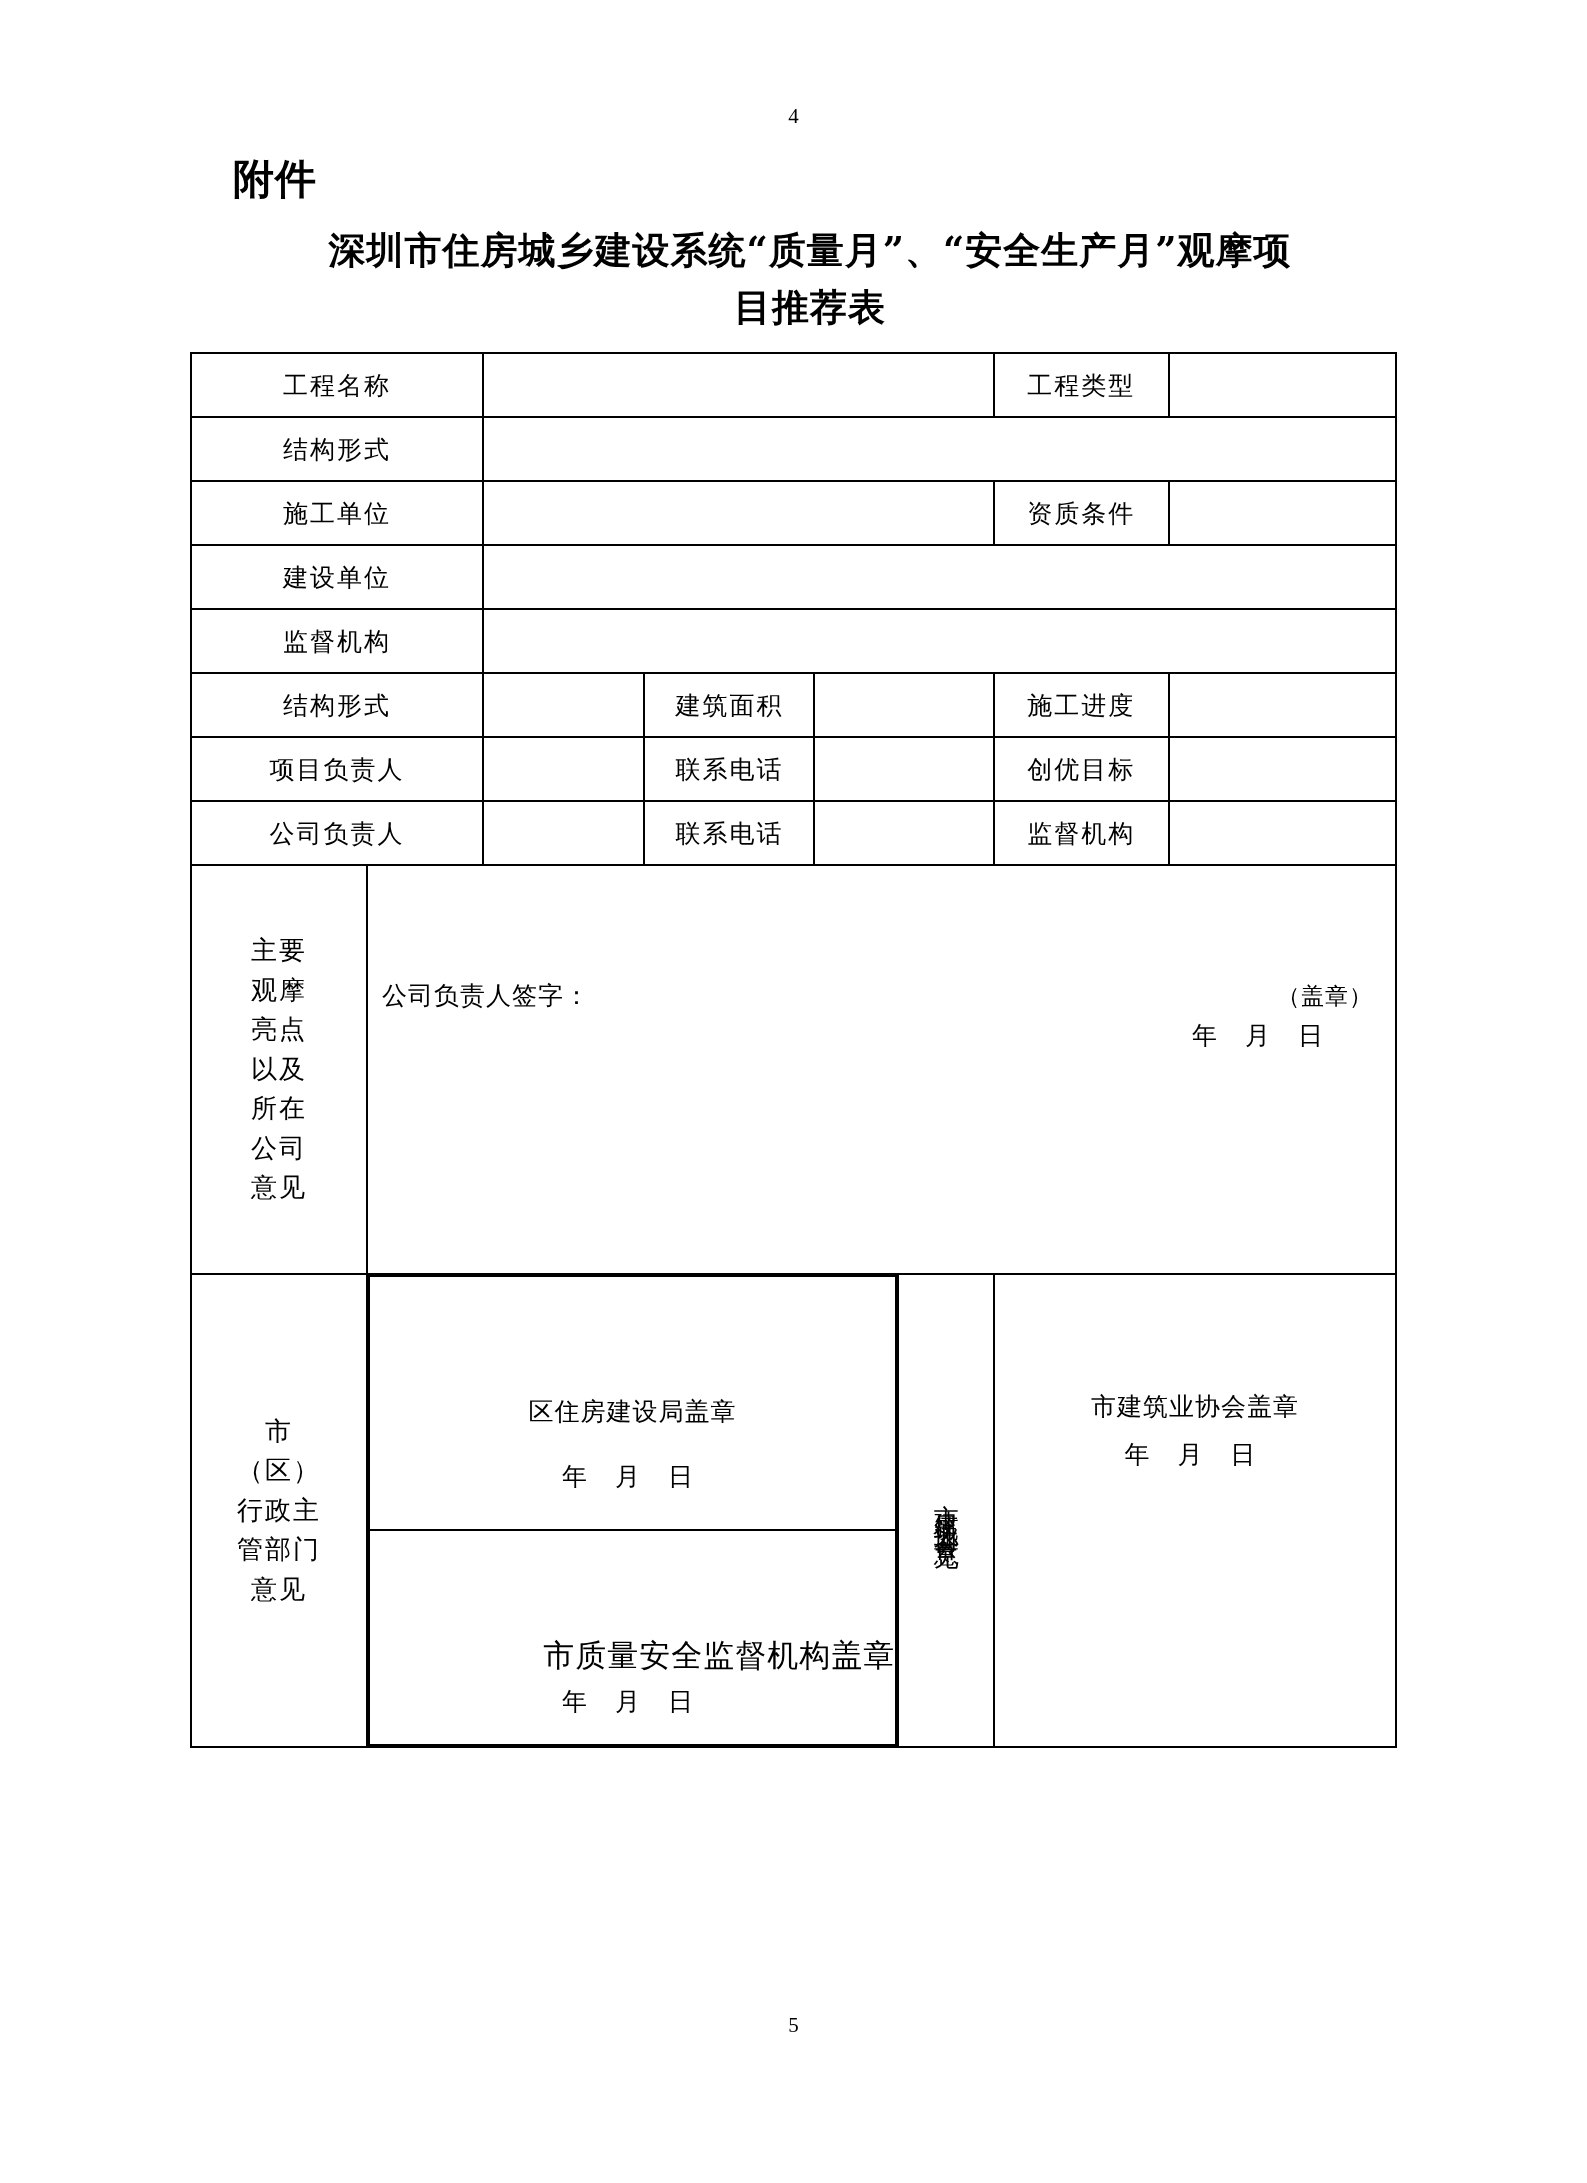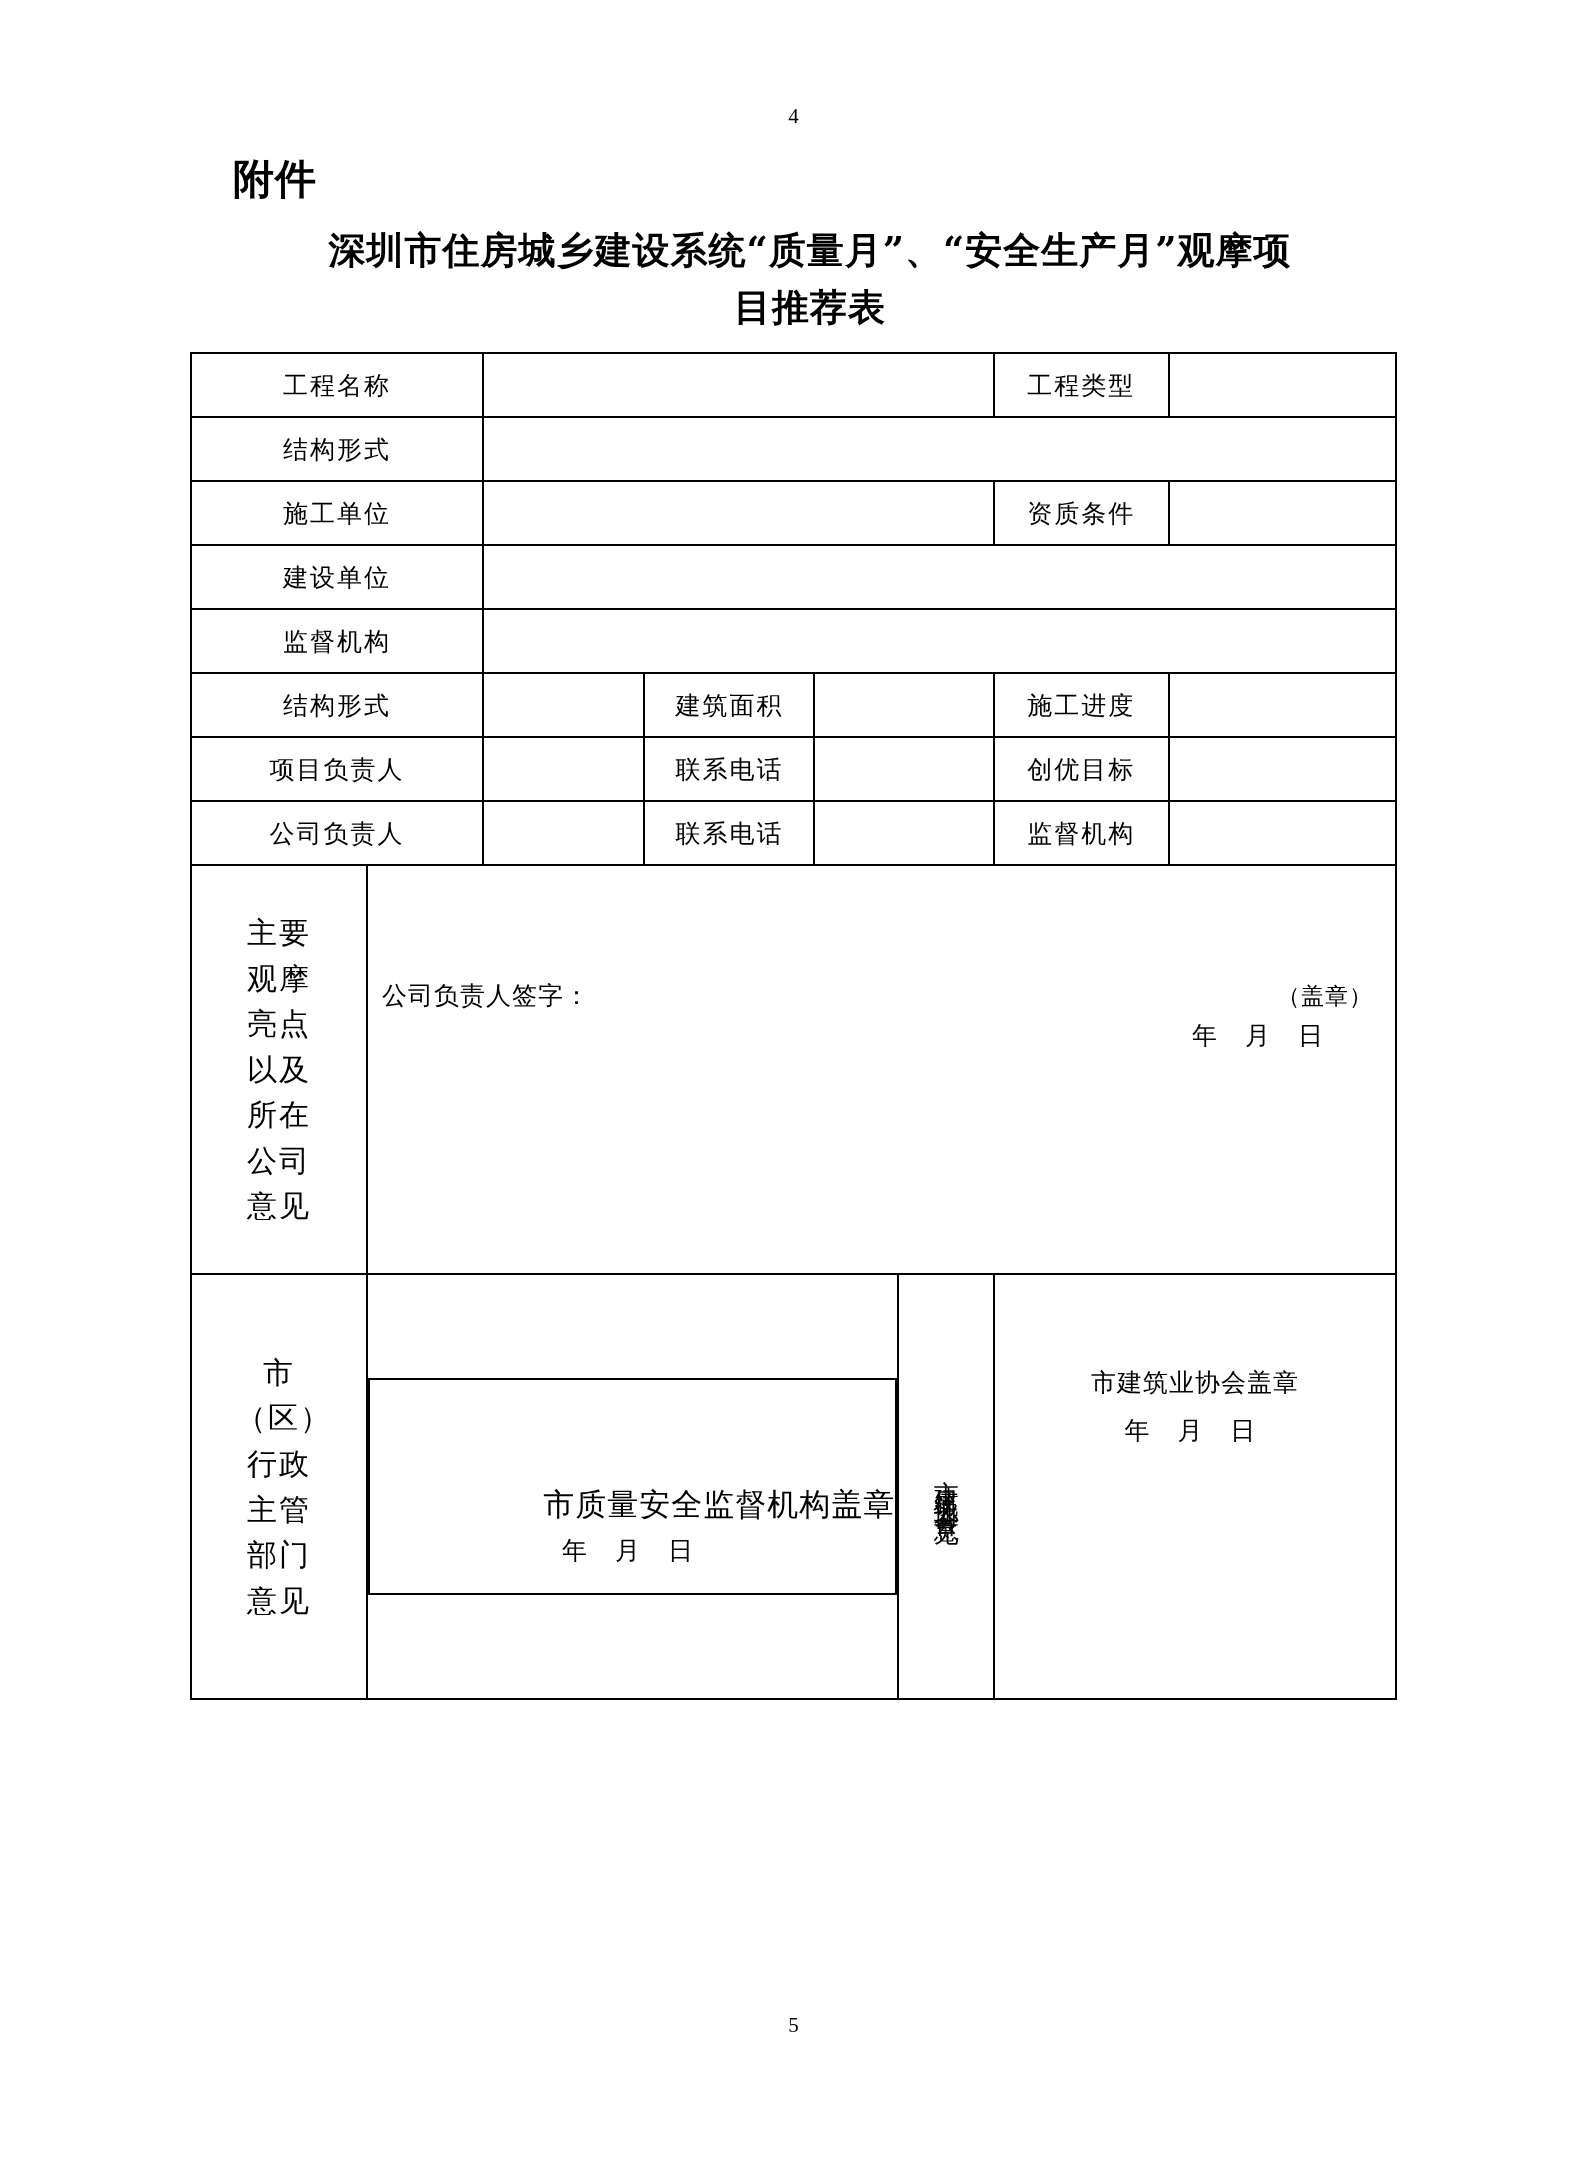--- a/index.html
+++ b/index.html
@@ -83,21 +83,21 @@
   .vert-label {
     writing-mode: vertical-rl;
     text-orientation: upright;
     display: inline-block;
     letter-spacing: 6px;
     line-height: 1.5;
   }
   .stacked {
     display: block;
     line-height: 1.52;
-    font-size: 30px;
+    font-size: 26px;
     letter-spacing: 2px;
     text-align: center;
   }
   .sign-block {
     position: relative;
     height: 100%;
     box-sizing: border-box;
   }
   .sign-left {
     position: absolute;
@@ -311,20 +311,26 @@
         </td>
       </tr>
 
       <tr>
         <td style="height:423px;">
           <span class="stacked" style="max-width:86px; margin:12px auto; word-break:break-all;">市（区）行政主管部门意见</span>
         </td>
         <td colspan="4" style="padding:0;">
           <table class="inner-split">
             <tbody>
+                <tr class="top">
+              <td>
+                <div class="mid-seal-top">区住房建设局盖章</div>
+                <div class="mid-date">年 月 日</div>
+              </td>
+            </tr>
             <tr>
               <td>
                 <div class="mid-seal-bottom">市质量安全监督机构盖章</div>
                 <div class="mid-date2">年 月 日</div>
               </td>
             </tr>
           </tbody>
             </table>
         </td>
         <td style="width:72px;">

